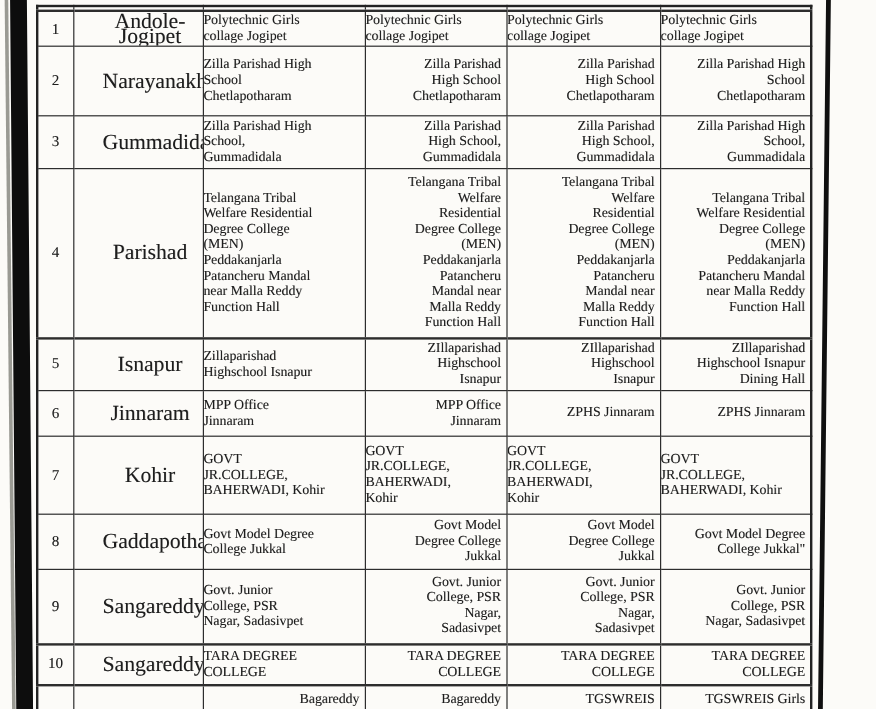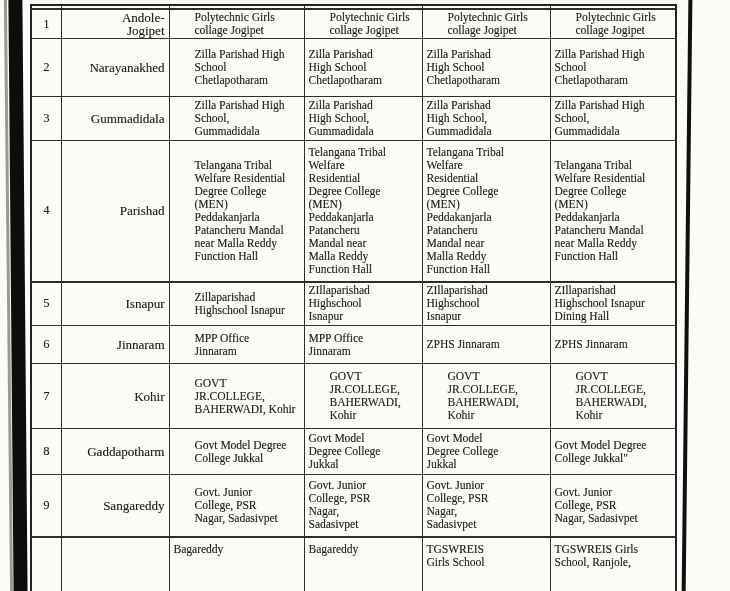--- a/index.html
+++ b/index.html
@@ -25,23 +25,23 @@
     border:2px solid #232323;
   }
   td{
     border:1px solid #2d2d2d;
     font-size:11.5px; line-height:13px;
     white-space:pre-line; vertical-align:middle;
     padding:1px 4px; overflow:hidden;
     text-shadow:0.3px 0 0 rgba(25,25,25,0.35);
   }
   td.serial{ text-align:center; font-size:12.5px; }
-  td.place{ font-size:13px; padding-left:24px; text-align:right; }
-  td.al{ text-align:left; padding-left:25px; }
-  td.ac{ text-align:left; }
+  td.place{ font-size:18px; padding-left:24px; text-align:center; }
+  td.al{ text-align:left; padding-left:0; }
+  td.ac{ text-align:right; }
   tr.hb td{ border-bottom-width:2px; }
   tr.r0 td{ padding:0; }
   tr.r0{height:4px} tr.r1{height:27px} tr.r2{height:58px} tr.r3{height:44px}
   tr.r4{height:141px} tr.r5{height:44px} tr.r6{height:38px} tr.r7{height:65px}
   tr.r8{height:46px} tr.r9{height:62px} tr.r10{height:34px}
   tr.r11{height:63px}
   tr.r11 td{ vertical-align:top; padding-top:5px; }
 </style>
 </head>
 <body>
@@ -231,20 +231,32 @@
 Sadasivpet</td>
       <td class="ac">Govt. Junior
 College, PSR
 Nagar,
 Sadasivpet</td>
       <td class="ac">Govt. Junior
 College, PSR
 Nagar, Sadasivpet</td>
     </tr>
 
+    <tr class="r10 hb">
+      <td class="serial">10</td>
+      <td class="place">Sangareddy</td>
+      <td class="al">TARA DEGREE
+COLLEGE</td>
+      <td class="ac">TARA DEGREE
+COLLEGE</td>
+      <td class="ac">TARA DEGREE
+COLLEGE</td>
+      <td class="ac">TARA DEGREE
+COLLEGE</td>
+    </tr>
 
     <tr class="r11">
       <td class="serial"></td>
       <td class="place"></td>
       <td class="ac">Bagareddy</td>
       <td class="ac">Bagareddy</td>
       <td class="ac">TGSWREIS
 Girls School</td>
       <td class="ac">TGSWREIS Girls
 School, Ranjole,</td>

